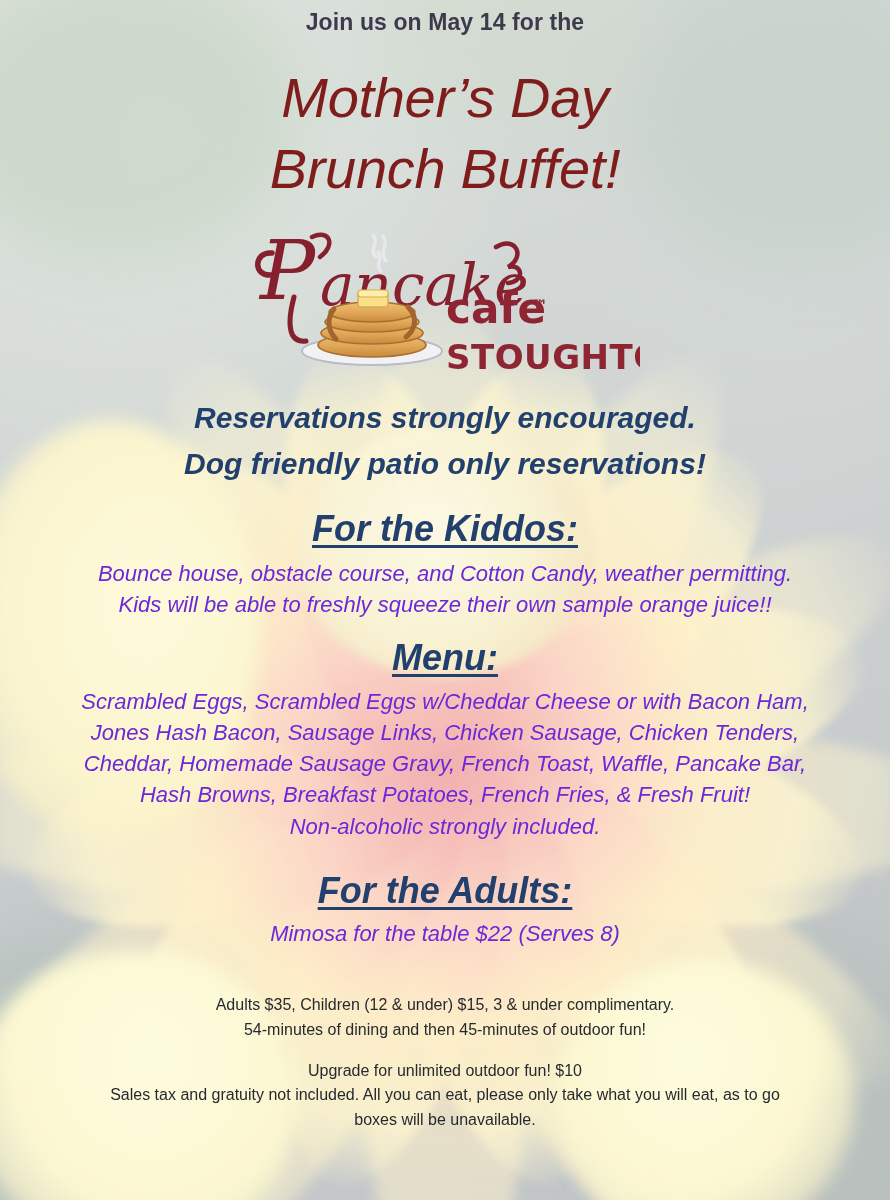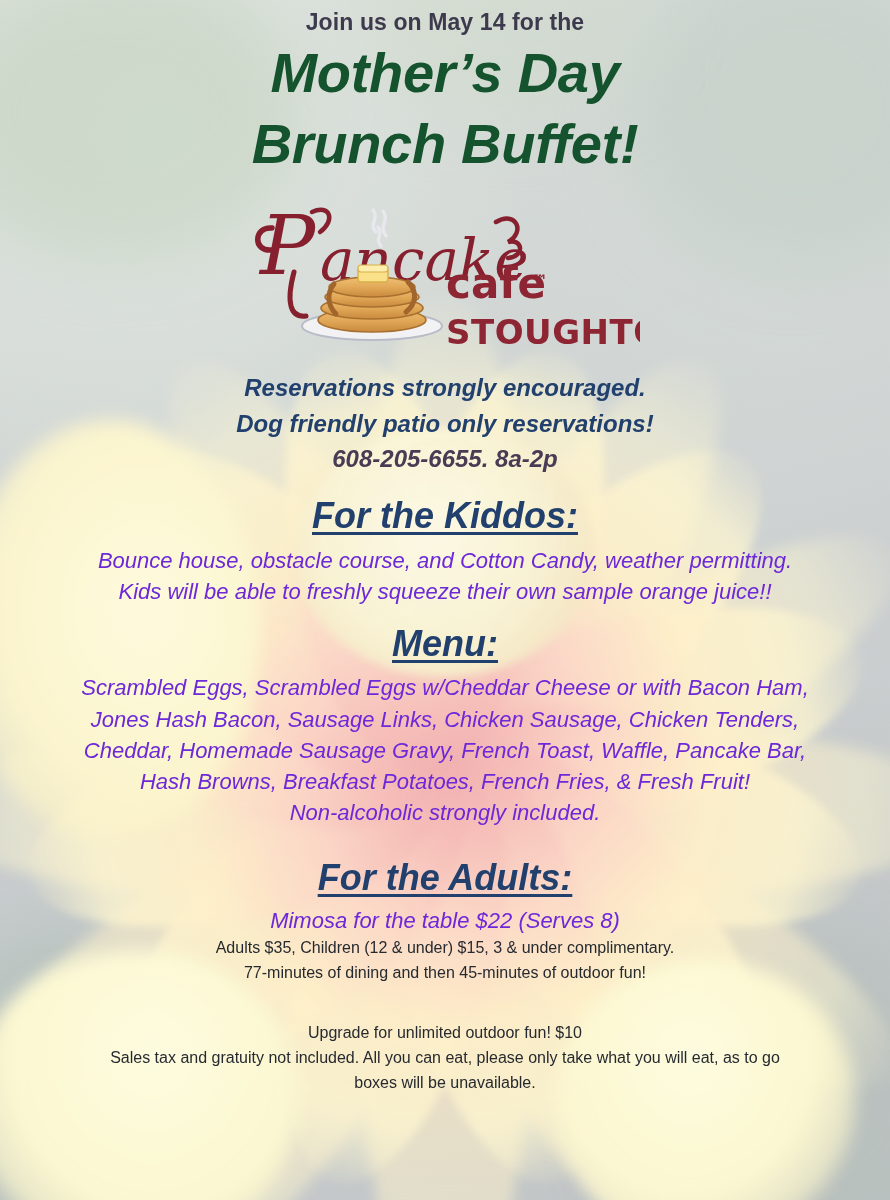--- a/index.html
+++ b/index.html
@@ -151,42 +151,42 @@
   .kicker {
     font-size: 23px;
     font-weight: bold;
     color: #3c3a4c;
     letter-spacing: .1px;
     padding-top: 9px;
     line-height: 1.2;
   }
   .title {
     font-size: 56px;
-    font-weight: bold;
-    font-style: italic;
-    color: #14532d;
+    font-weight: normal;
+    font-style: italic;
+    color: #7f1d1d;
     line-height: 1.28;
     letter-spacing: -0.3px;
-    margin-top: 0;
+    margin-top: 25px;
   }
   .title .l2 { display: block; }
 
   
   .logo {
     position: relative;
     width: 390px;
     height: 160px;
     margin: 18px auto 0;
   }
   .logo svg { display: block; }
 
   
   .resv {
     margin-top: 12px;
-    font-size: 24px;
+    font-size: 30px;
     font-weight: bold;
     font-style: italic;
     color: #22406d;
     line-height: 1.52;
   }
   .phone {
     margin-top: 2px;
     font-size: 24px;
     font-weight: bold;
     font-style: italic;
@@ -215,22 +215,22 @@
 
   .sec-head.menu { margin-top: 16px; }
   .sec-head.adults { margin-top: 28px; }
 
   
   .fine {
     font-size: 16px;
     color: #262a30;
     line-height: 1.55;
   }
-  .fine-1 { }
-  .fine-2 { margin-top: 36px; }
+  .fine-1 { margin-top: 44px; }
+  .fine-2 { margin-top: 16px; }
   .fine-2 .wrap { display: block; }
 </style>
 </head>
 <body>
 
 <div class="flyer">
 
   <div class="bg">
     <div class="bg-base"></div>
     <div class="foliage f1"></div>
@@ -328,21 +328,20 @@
         <text x="282" y="88" font-family="'DejaVu Sans', sans-serif" font-weight="bold" font-size="16" fill="#8e2533">™</text>
 
         <text x="196" y="146" font-family="'DejaVu Sans', sans-serif" font-weight="bold" font-size="34" letter-spacing="0.5" fill="#8e2533">STOUGHTON</text>
       </svg>
     </div>
 
     <div class="resv">
       <div>Reservations strongly encouraged.</div>
       <div>Dog friendly patio only reservations!</div>
     </div>
-    <div class="phone">608-205-6655. 8a-2p</div>
 
     <div class="sec-head">For the Kiddos:</div>
     <div class="kid-block">
       <div class="body-line">Bounce house, obstacle course, and Cotton Candy, weather permitting.</div>
       <div class="body-line">Kids will be able to freshly squeeze their own sample orange juice!!</div>
     </div>
 
     <div class="sec-head menu">Menu:</div>
     <div class="menu-block">
       <div class="body-line">Scrambled Eggs, Scrambled Eggs w/Cheddar Cheese or with Bacon Ham,</div>
@@ -352,21 +351,21 @@
       <div class="body-line">Non-alcoholic strongly included.</div>
     </div>
 
     <div class="sec-head adults">For the Adults:</div>
     <div class="adult-block">
       <div class="body-line">Mimosa for the table $22 (Serves 8)</div>
     </div>
 
     <div class="fine fine-1">
       <div>Adults $35, Children (12 &amp; under) $15, 3 &amp; under complimentary.</div>
-      <div>77-minutes of dining and then 45-minutes of outdoor fun!</div>
+      <div>54-minutes of dining and then 45-minutes of outdoor fun!</div>
     </div>
 
     <div class="fine fine-2">
       <div>Upgrade for unlimited outdoor fun! $10</div>
       <div class="wrap">Sales tax and gratuity not included. All you can eat, please only take what you will eat, as to go</div>
       <div class="wrap">boxes will be unavailable.</div>
     </div>
 
   </div>
 </div>

